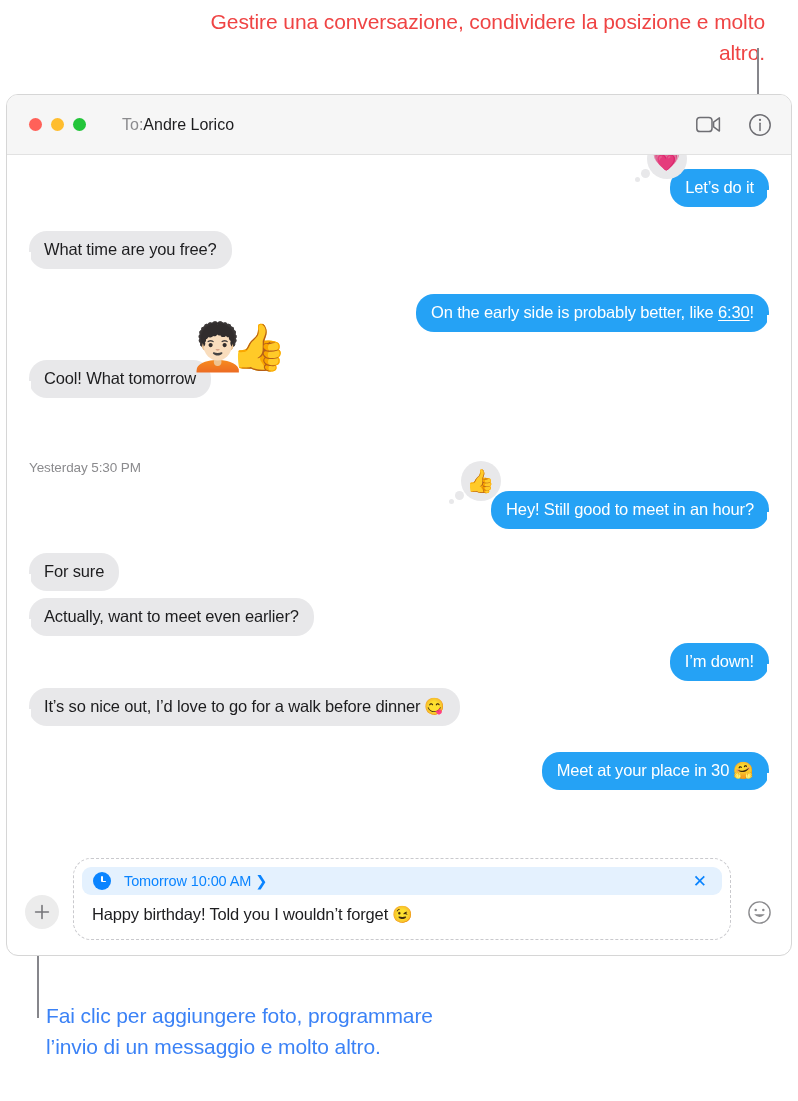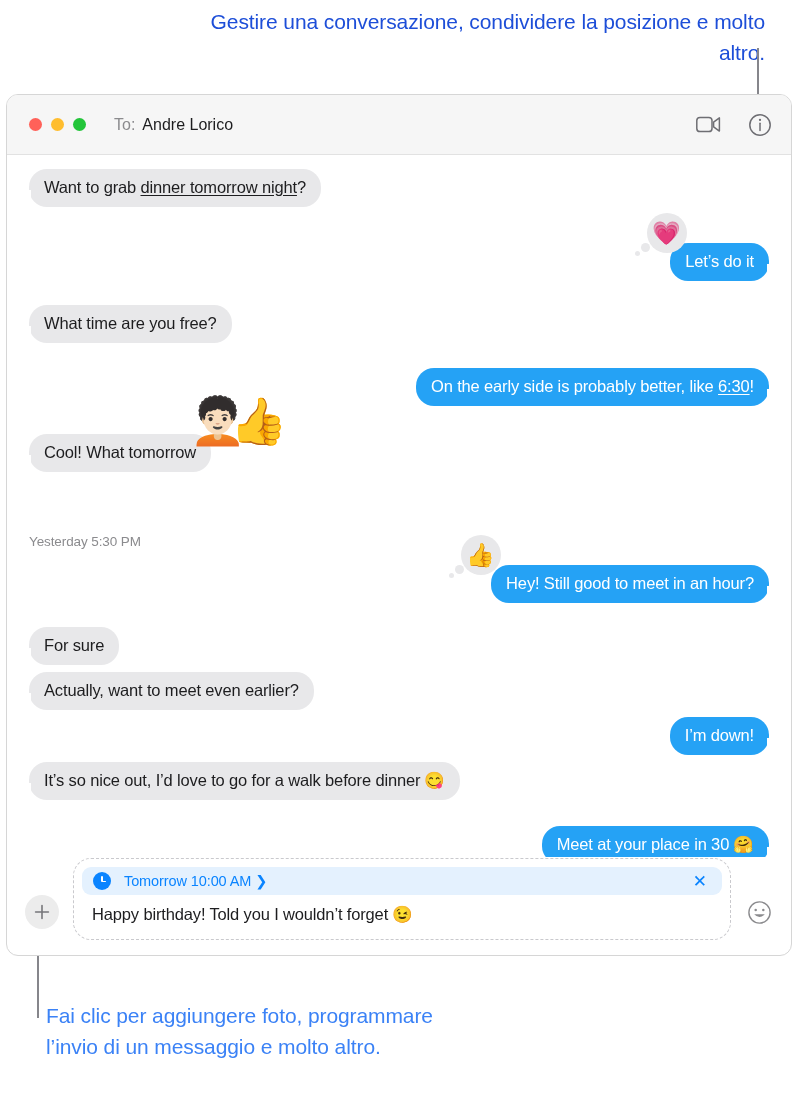--- a/index.html
+++ b/index.html
@@ -18,21 +18,21 @@
 
   
   .top-caption {
     position: absolute;
     top: 6px;
     left: 200px;
     width: 565px;
     text-align: right;
     font-size: 21px;
     line-height: 31px;
-    color: #1d4ed8;
+    color: #ef4444;
     letter-spacing: -0.1px;
   }
   .callout-line-top {
     position: absolute;
     left: 757px;
     top: 48px;
     width: 2px;
     height: 62px;
     background: #86868b;
   }
@@ -75,22 +75,21 @@
     border-radius: 50%;
     display: block;
   }
   .tl.red    { background: #ff6159; }
   .tl.yellow { background: #ffbd2e; }
   .tl.green  { background: #23c53a; }
 
   .to-row {
     display: flex;
     align-items: baseline;
-    margin-left: 28px;
-    gap: 7px;
+    margin-left: 36px;
   }
   .to-label {
     font-size: 16px;
     color: #8b8b8e;
   }
   .to-name {
     font-size: 16px;
     color: #1d1d1f;
   }
 
@@ -397,25 +396,20 @@
           <circle cx="12" cy="12" r="10.2" stroke="#6e6e73" stroke-width="1.5"></circle>
           <circle cx="12" cy="6.9" r="1.15" fill="#6e6e73"></circle>
           <path d="M12 10.2 V17.4" stroke="#6e6e73" stroke-width="1.5" stroke-linecap="round"></path>
         </svg>
       </span>
     </div>
   </div>
 
   <div class="transcript">
 
-    <div class="row left" style="margin-bottom:36px;">
-      <div class="bubble gray">
-        <span>Want to grab </span><span class="underlined">dinner tomorrow night</span><span>?</span>
-      </div>
-    </div>
 
     <div class="row right" style="margin-bottom:24px;">
       <div class="tapback" style="right:82px; top:-30px;">💗</div>
       <div class="bubble blue">Let’s do it</div>
     </div>
 
     <div class="row left" style="margin-bottom:25px;">
       <div class="bubble gray">What time are you free?</div>
     </div>
 

